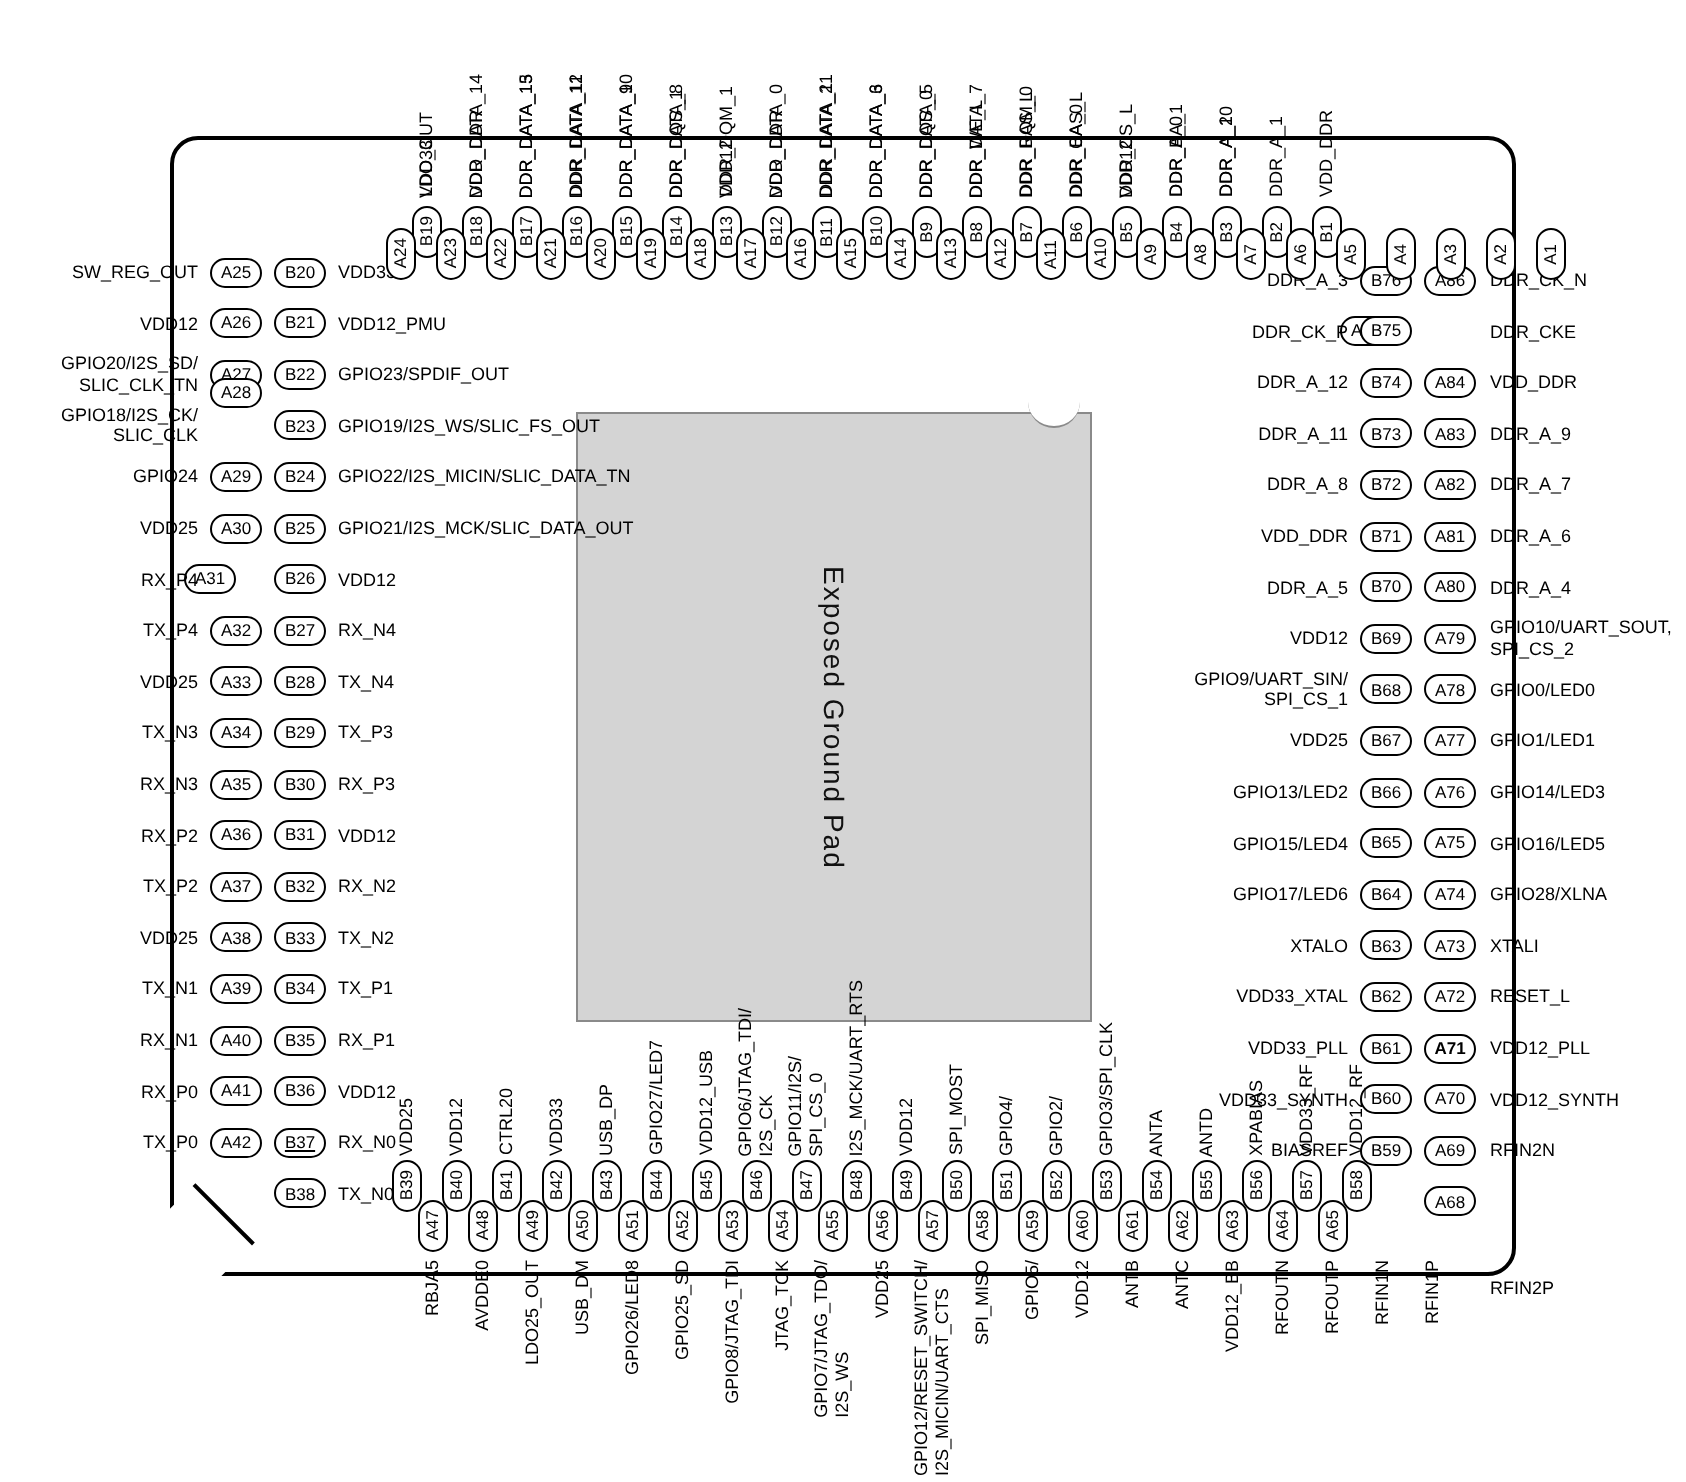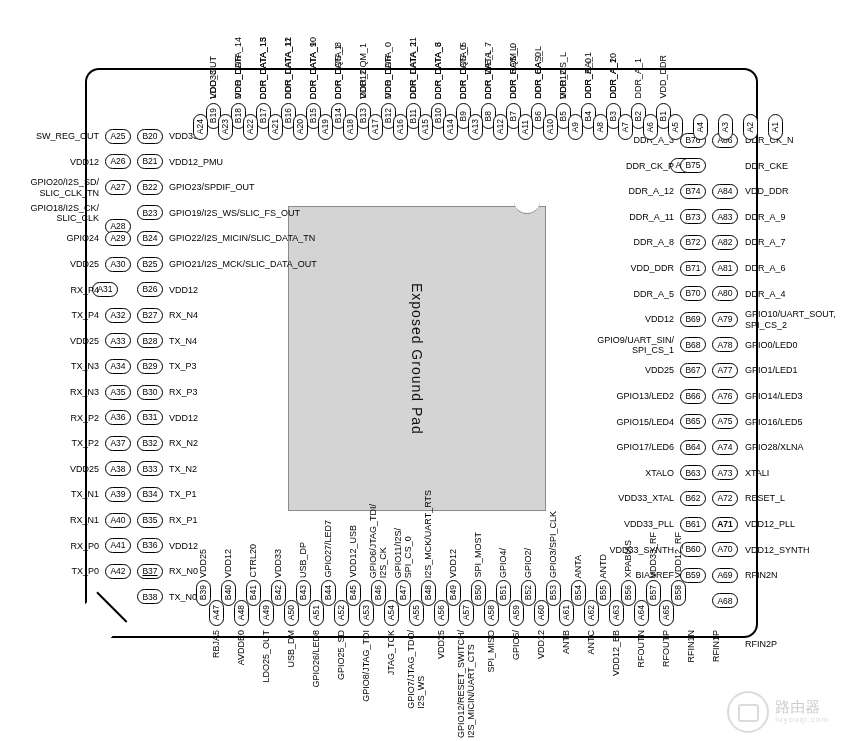--- a/index.html
+++ b/index.html
@@ -134,21 +134,21 @@
       <div class="pin h" style="left: 137px; top: 128.5px;">B20</div>
       <div class="lbl l" style="left: 169px; top: 136px;">VDD33</div>
       <div class="pin h" style="left: 105px; top: 154.1px;">A26</div>
       <div class="lbl r" style="left: 99px; top: 161.6px;">VDD12</div>
       <div class="pin h" style="left: 137px; top: 154.1px;">B21</div>
       <div class="lbl l" style="left: 169px; top: 161.6px;">VDD12_PMU</div>
       <div class="pin h" style="left: 105px; top: 179.7px;">A27</div>
       <div class="lbl r" style="left: 99px; top: 187.2px;">GPIO20/I2S_SD/<br>SLIC_CLK_TN</div>
       <div class="pin h" style="left: 137px; top: 179.7px;">B22</div>
       <div class="lbl l" style="left: 169px; top: 187.2px;">GPIO23/SPDIF_OUT</div>
-      <div class="pin h" style="left: 105px; top: 219px;">A28</div>
+      <div class="pin h" style="left: 105px; top: 189px;">A28</div>
       <div class="lbl r" style="left: 99px; top: 212.8px;">GPIO18/I2S_CK/<br>SLIC_CLK</div>
       <div class="pin h" style="left: 137px; top: 205.3px;">B23</div>
       <div class="lbl l" style="left: 169px; top: 212.8px;">GPIO19/I2S_WS/SLIC_FS_OUT</div>
       <div class="pin h" style="left: 105px; top: 230.9px;">A29</div>
       <div class="lbl r" style="left: 99px; top: 238.4px;">GPIO24</div>
       <div class="pin h" style="left: 137px; top: 230.9px;">B24</div>
       <div class="lbl l" style="left: 169px; top: 238.4px;">GPIO22/I2S_MICIN/SLIC_DATA_TN</div>
       <div class="pin h" style="left: 105px; top: 256.5px;">A30</div>
       <div class="lbl r" style="left: 99px; top: 264px;">VDD25</div>
       <div class="pin h" style="left: 137px; top: 256.5px;">B25</div>
@@ -749,20 +749,13 @@
         <span class="vtext">RFOUTP</span>
       </div>
       <div class="vwrap" style="position: absolute; left: 691px; top: 630px; transform: translate(-50%, 0px); display: flex; align-items: flex-start; justify-content: center;">
         <span class="vtext">RFIN1N</span>
       </div>
       <div class="vwrap" style="position: absolute; left: 716px; top: 630px; transform: translate(-50%, 0px); display: flex; align-items: flex-start; justify-content: center;">
         <span class="vtext">RFIN1P</span>
       </div>
     </div>
 
-  <div class="wm">
-    <div class="wm-circle"></div>
-    <div class="wm-text">
-      <div class="wm-main">路由器</div>
-      <div class="wm-sub">luyouqi.com</div>
-    </div>
-  </div>
 </div>
 
 </body></html>

